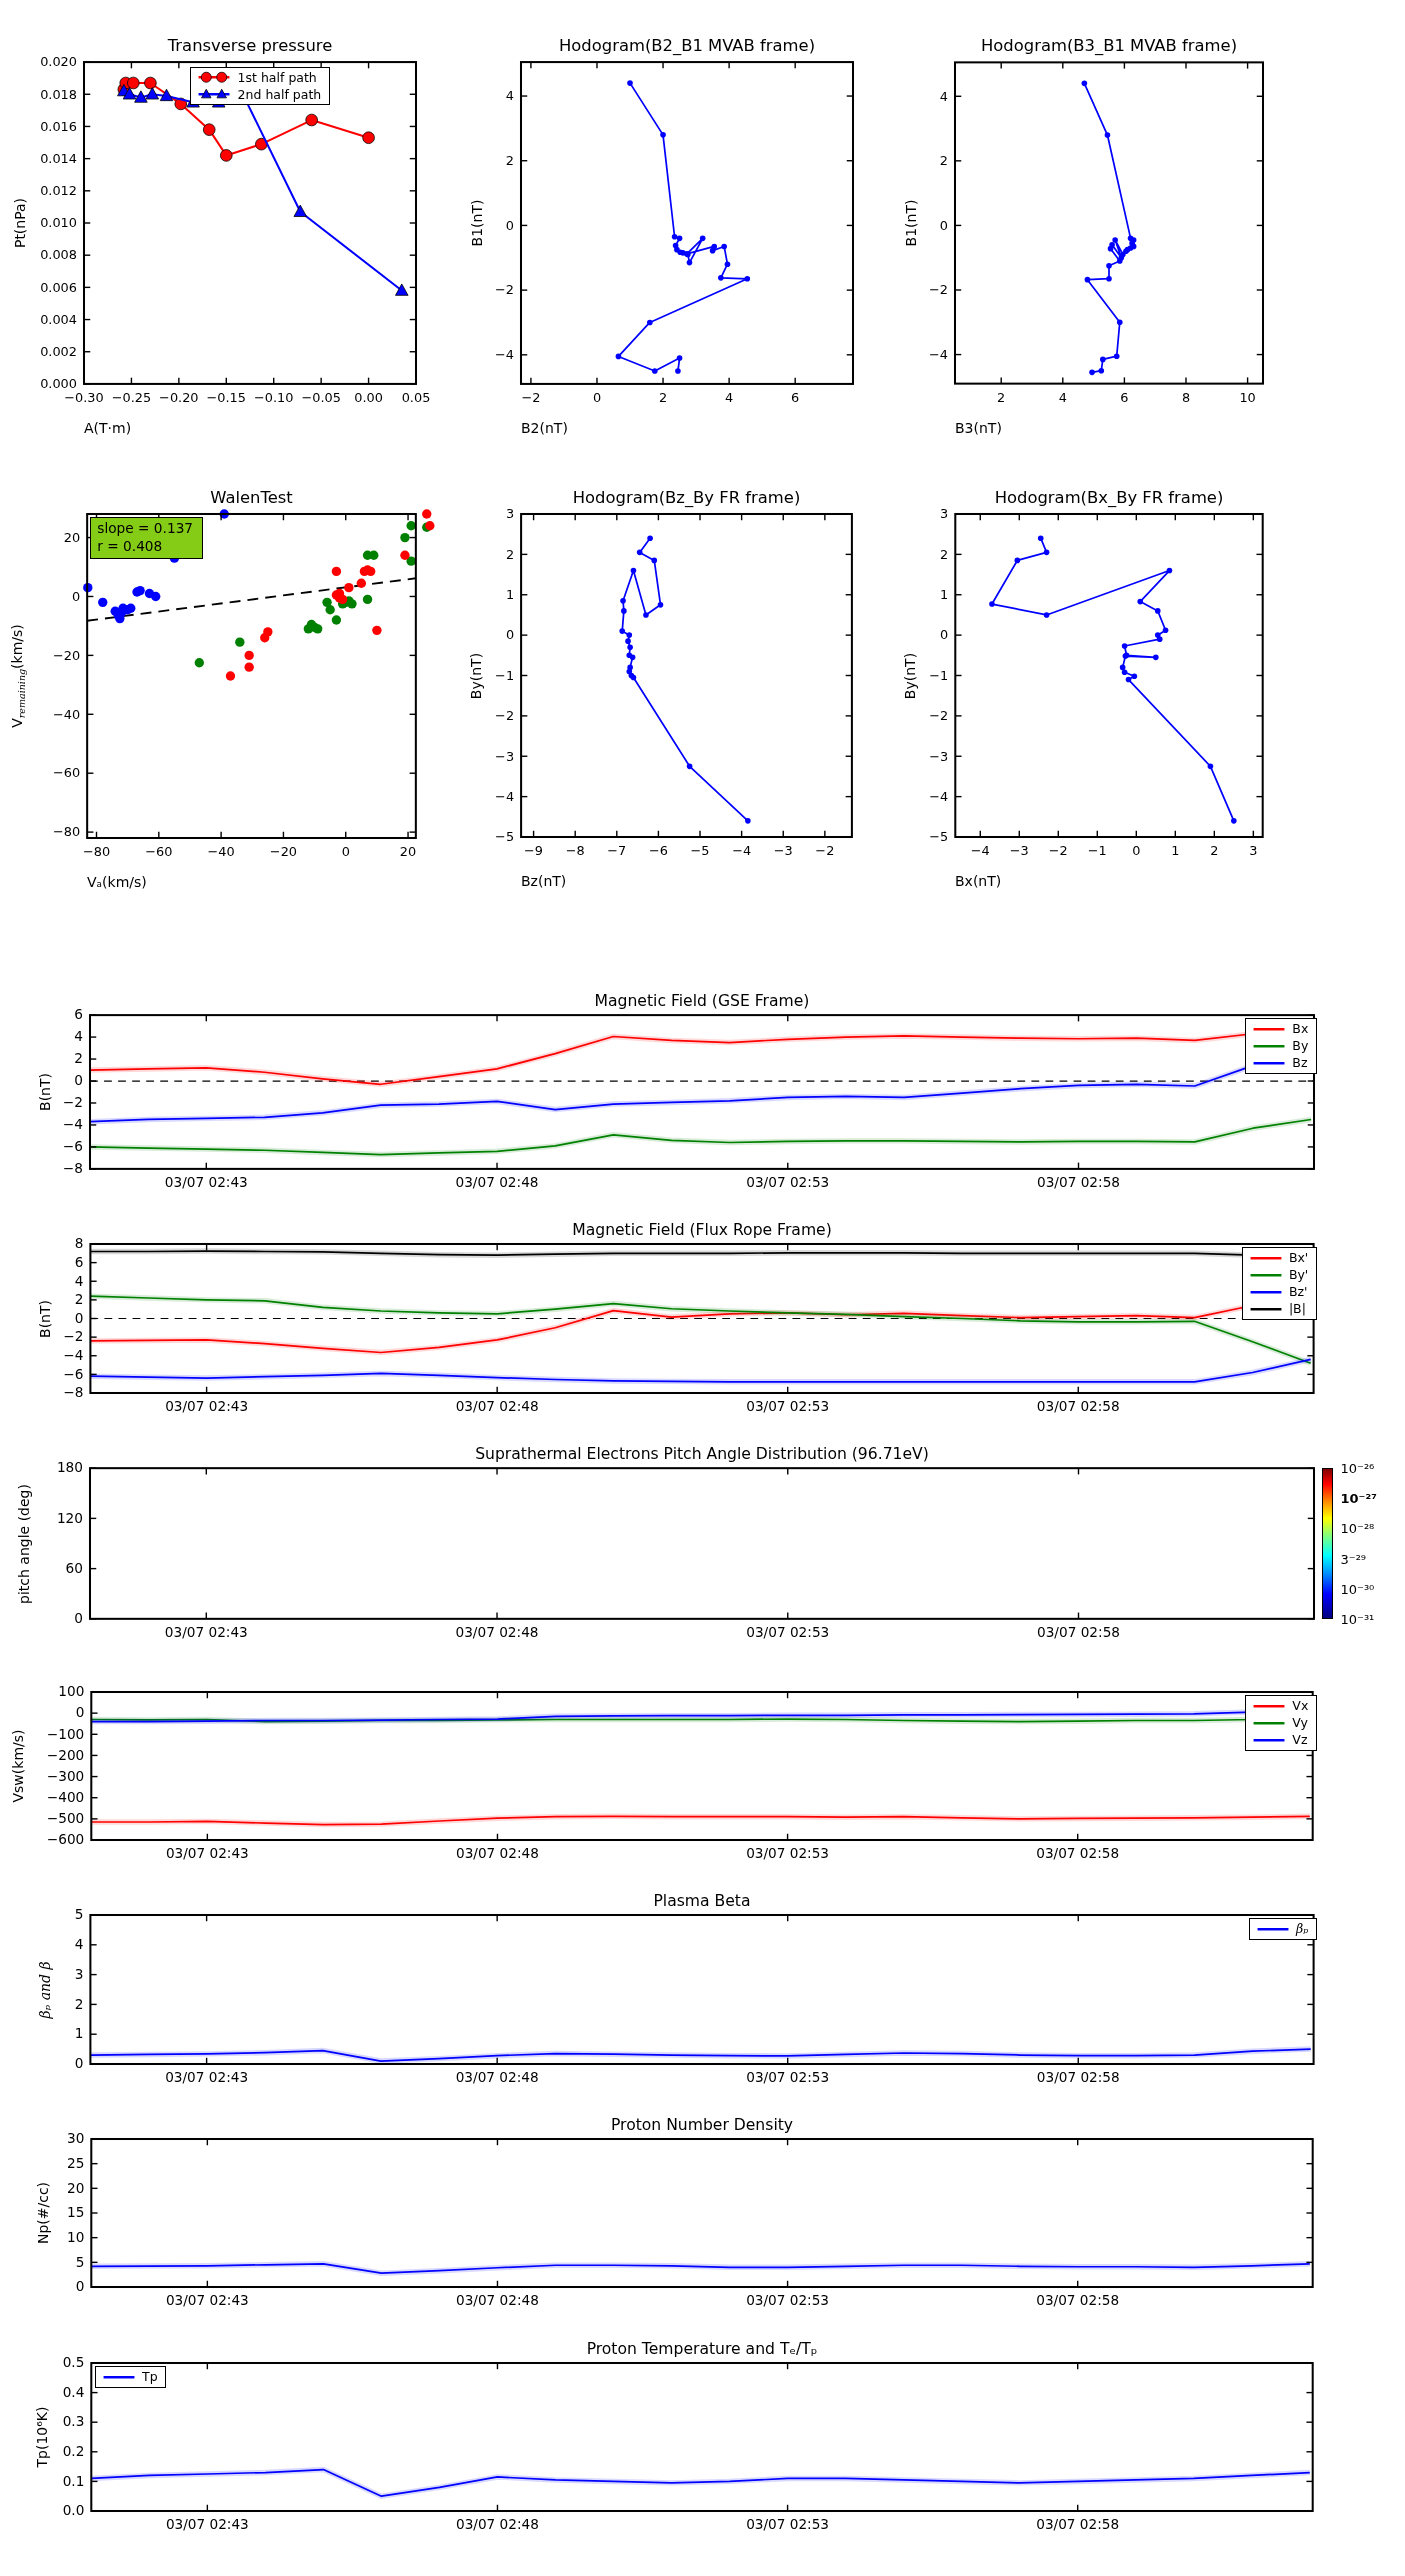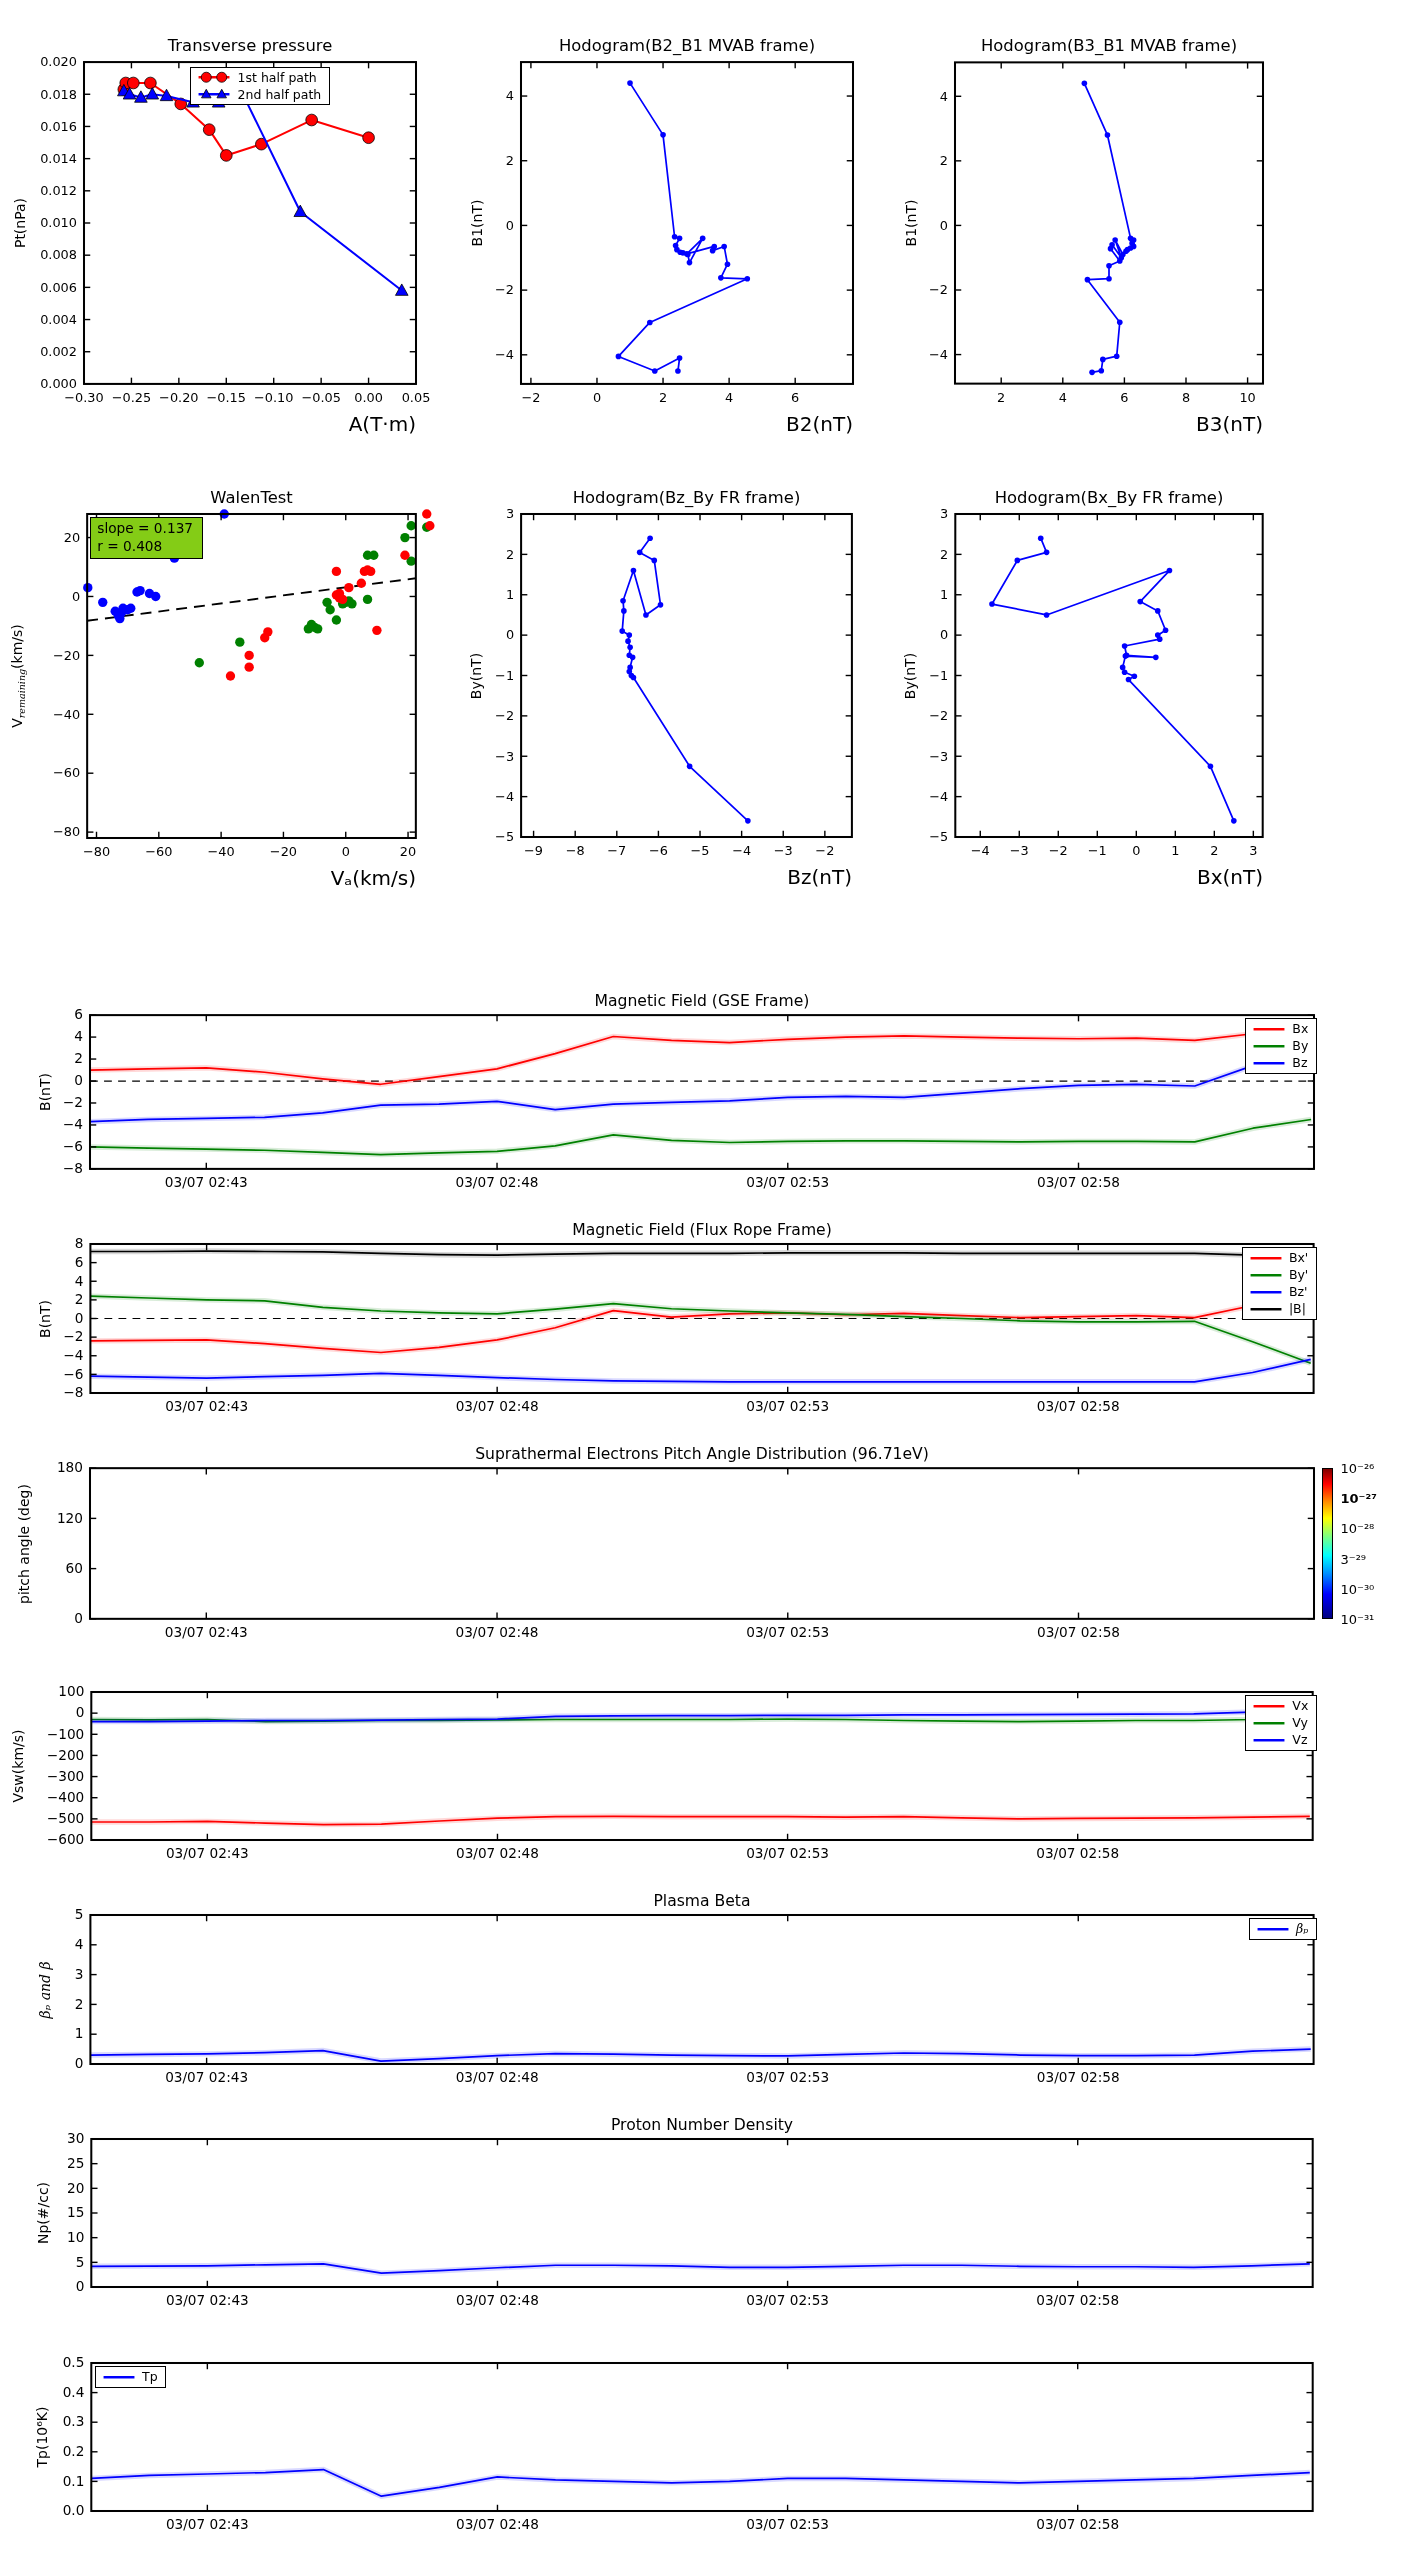--- a/index.html
+++ b/index.html
@@ -6,21 +6,21 @@
   body{width:1405px;height:2576px;background:#ffffff;position:relative;
        font-family:"DejaVu Sans",sans-serif;color:#000;overflow:hidden}
   .panel{position:absolute}
   .panel svg{overflow:visible;display:block}
   .panel svg text{fill:#000;font-family:"DejaVu Sans",sans-serif;font-size:16.5px}
   .panel.ts svg text{font-size:17.5px}
   .title{position:absolute;left:0;right:0;top:-26.5px;text-align:center;font-size:16.4px;white-space:nowrap}
   .panel.ts .title{top:-23.4px;font-size:15.6px}
   .ylab{position:absolute;top:50%;transform:translate(-50%,-50%) rotate(-90deg);
         white-space:nowrap;font-size:14px}
-  .xlab{position:absolute;left:0;right:0;bottom:-52px;text-align:right;font-size:20px;white-space:nowrap}
+  .xlab{position:absolute;left:0;right:0;bottom:-52px;text-align:left;font-size:14px;white-space:nowrap}
   .legend{position:absolute;background:#fff;border:1.6px solid #000;padding:2.3px 7.8px 2.3px 6.2px;
           display:flex;flex-direction:column;gap:2px;z-index:5}
   .legend .lrow{display:flex;align-items:center;gap:6.2px;font-size:12.5px;white-space:nowrap}
   .legend svg{overflow:visible}
   .pos-tr{top:3.1px;right:-3.1px}
   .pos-tl{top:3.1px;left:4.7px}
   .pos-tc{top:4.7px;left:32%}
   .annot{position:absolute;top:3.1px;left:3.1px;background:#84cc16;border:1.6px solid #000;
          padding:1.6px 9.4px 3.1px 6.2px;font-size:13.7px;line-height:1.3;z-index:5}
   .math{font-family:"DejaVu Serif",serif;font-style:italic}
@@ -882,20 +882,21 @@
       <line x1="0" y1="31.666666666666657" x2="8" y2="31.666666666666657" stroke="#000" stroke-width="1.8"></line>
       <line x1="1568" y1="31.666666666666657" x2="1560" y2="31.666666666666657" stroke="#000" stroke-width="1.8"></line>
       <text x="-9" y="37.16666666666666" text-anchor="end">25</text>
       <line x1="0" y1="0" x2="8" y2="0" stroke="#000" stroke-width="1.8"></line>
       <line x1="1568" y1="0" x2="1560" y2="0" stroke="#000" stroke-width="1.8"></line>
       <text x="-9" y="5.5" text-anchor="end">30</text>
     </svg>
 </div>
 
 <div class="panel ts" style="left:90px;top:2363px;width:1224px;height:148px">
+  <div class="title">Proton Temperature and Tₑ/Tₚ</div>
   <div class="ylab" style="left:-48px">Tp(10⁶K)</div>
   <svg width="1224" height="148" viewBox="0 0 1568 190">
       <path d="M0.0 148.2 L74.5 144.4 L149.0 142.5 L223.5 140.6 L298.0 136.8 L372.4 171.0 L446.9 159.6 L521.4 146.3 L595.9 150.1 L670.4 152.0 L744.9 153.9 L819.4 152.0 L893.9 148.2 L968.4 148.2 L1042.9 150.1 L1117.3 152.0 L1191.8 153.9 L1266.3 152.0 L1340.8 150.1 L1415.3 148.2 L1489.8 144.4 L1564.3 140.6" fill="none" stroke="#0000ff" stroke-width="7" opacity="0.15"></path>
       <path d="M0.0 148.2 L74.5 144.4 L149.0 142.5 L223.5 140.6 L298.0 136.8 L372.4 171.0 L446.9 159.6 L521.4 146.3 L595.9 150.1 L670.4 152.0 L744.9 153.9 L819.4 152.0 L893.9 148.2 L968.4 148.2 L1042.9 150.1 L1117.3 152.0 L1191.8 153.9 L1266.3 152.0 L1340.8 150.1 L1415.3 148.2 L1489.8 144.4 L1564.3 140.6" fill="none" stroke="#0000ff" stroke-width="2.2" stroke-linejoin="round"></path>
       <rect x="0" y="0" width="1568" height="190" fill="none" stroke="#000" stroke-width="2.6"></rect>
       <line x1="148.97862232779096" y1="190" x2="148.97862232779096" y2="182" stroke="#000" stroke-width="1.8"></line>
       <line x1="148.97862232779096" y1="0" x2="148.97862232779096" y2="8" stroke="#000" stroke-width="1.8"></line>
       <text x="148.97862232779096" y="213" text-anchor="middle">03/07 02:43</text>
       <line x1="521.4251781472684" y1="190" x2="521.4251781472684" y2="182" stroke="#000" stroke-width="1.8"></line>
       <line x1="521.4251781472684" y1="0" x2="521.4251781472684" y2="8" stroke="#000" stroke-width="1.8"></line>

